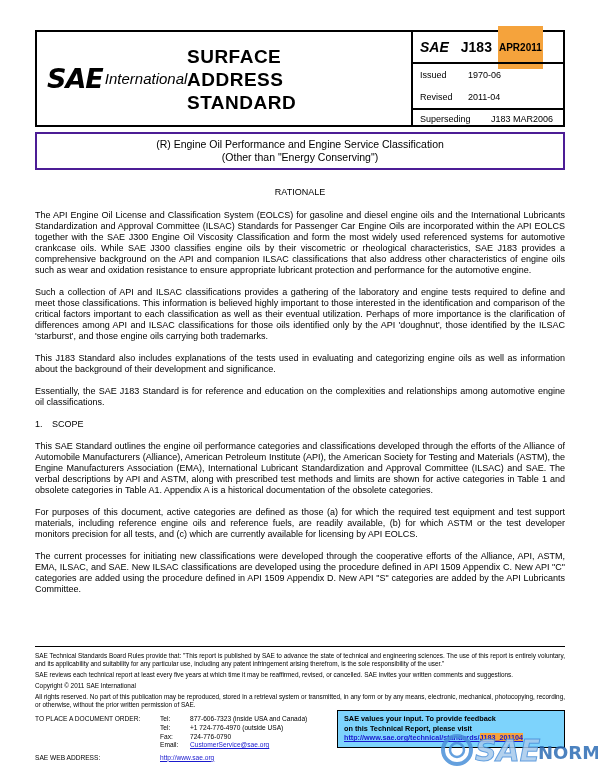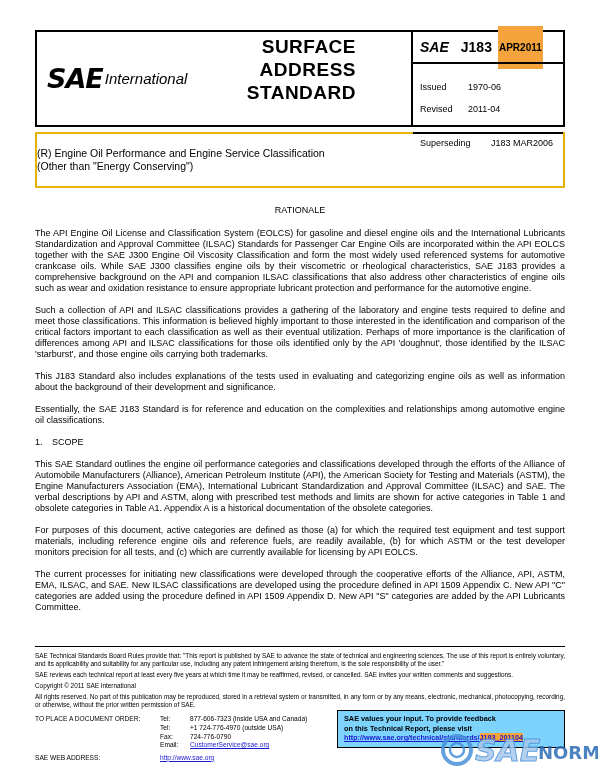--- a/index.html
+++ b/index.html
@@ -8,37 +8,37 @@
     position:relative; width:600px; height:776px; background:#fff;
     font-family:"Liberation Sans", sans-serif; color:#000; overflow:hidden;
   }
   .content { position:absolute; left:35px; right:35px; top:30px; }
 
   
   .header-box { display:flex; border:2px solid #000; height:97px; }
   .logo-cell { width:150px; display:flex; align-items:center; padding-left:10px; white-space:nowrap; }
   .logo-sae { font-family:"DejaVu Sans", sans-serif; font-weight:bold; font-style:italic; font-size:27px; letter-spacing:-1px; }
   .logo-intl { font-style:italic; font-size:15px; margin-left:2px; }
-  .doctype-cell { flex:1; text-align:right; padding-top:3px; padding-right:55px;
+  .doctype-cell { flex:1; text-align:left; padding-top:13px; padding-right:55px;
                   font-weight:bold; font-size:19px; line-height:23px; letter-spacing:0.5px; }
   .code-cell { width:152px; border-left:2px solid #000; display:flex; flex-direction:column; font-size:9px; }
   .code-top { display:flex; align-items:center; padding:4px 7px; height:30px; }
   .code-sae { font-weight:bold; font-style:italic; font-size:14px; margin-right:12px; }
   .code-number { font-weight:bold; font-size:14px; margin-right:6px; }
   .code-rev { font-weight:bold; font-size:10px; background:var(--highlight); padding:16px 1px; }
-  .code-mid { border-top:2px solid #000; border-bottom:2px solid #000; flex:1; padding:18px 7px;
+  .code-mid { border-top:2px solid #000; border-bottom:2px solid #000; flex:1; padding:6px 7px;
               display:flex; flex-direction:column; justify-content:center; gap:12px; }
   .kv { display:flex; }
   .kv .k { width:48px; }
   .code-sup { padding:4px 7px; display:flex; align-items:center;gap:15px; }
   .code-sup .k { width:56px; }
 
   
-  .title-bar { border:2px solid #eab308; margin-top:5px; 
-               font-size:10.5px; line-height:13px; padding:13px 0; }
+  .title-bar { border:2px solid #4c1d95; margin-top:5px; text-align:center;
+               font-size:10.5px; line-height:13px; padding:4px 0; }
 
   
   .body-text { margin-top:17px; font-size:9px; line-height:11px; text-align:justify; }
   .rationale-heading { text-align:center; margin-bottom:12px; }
   .body-text p { margin-bottom:11px; }
   .scope-heading .num { display:inline-block; width:17px; }
 
   
   .footer { position:absolute; left:35px; right:35px; top:646px; }
   .footer-rule { border-top:1px solid #000; margin-bottom:5px; }

